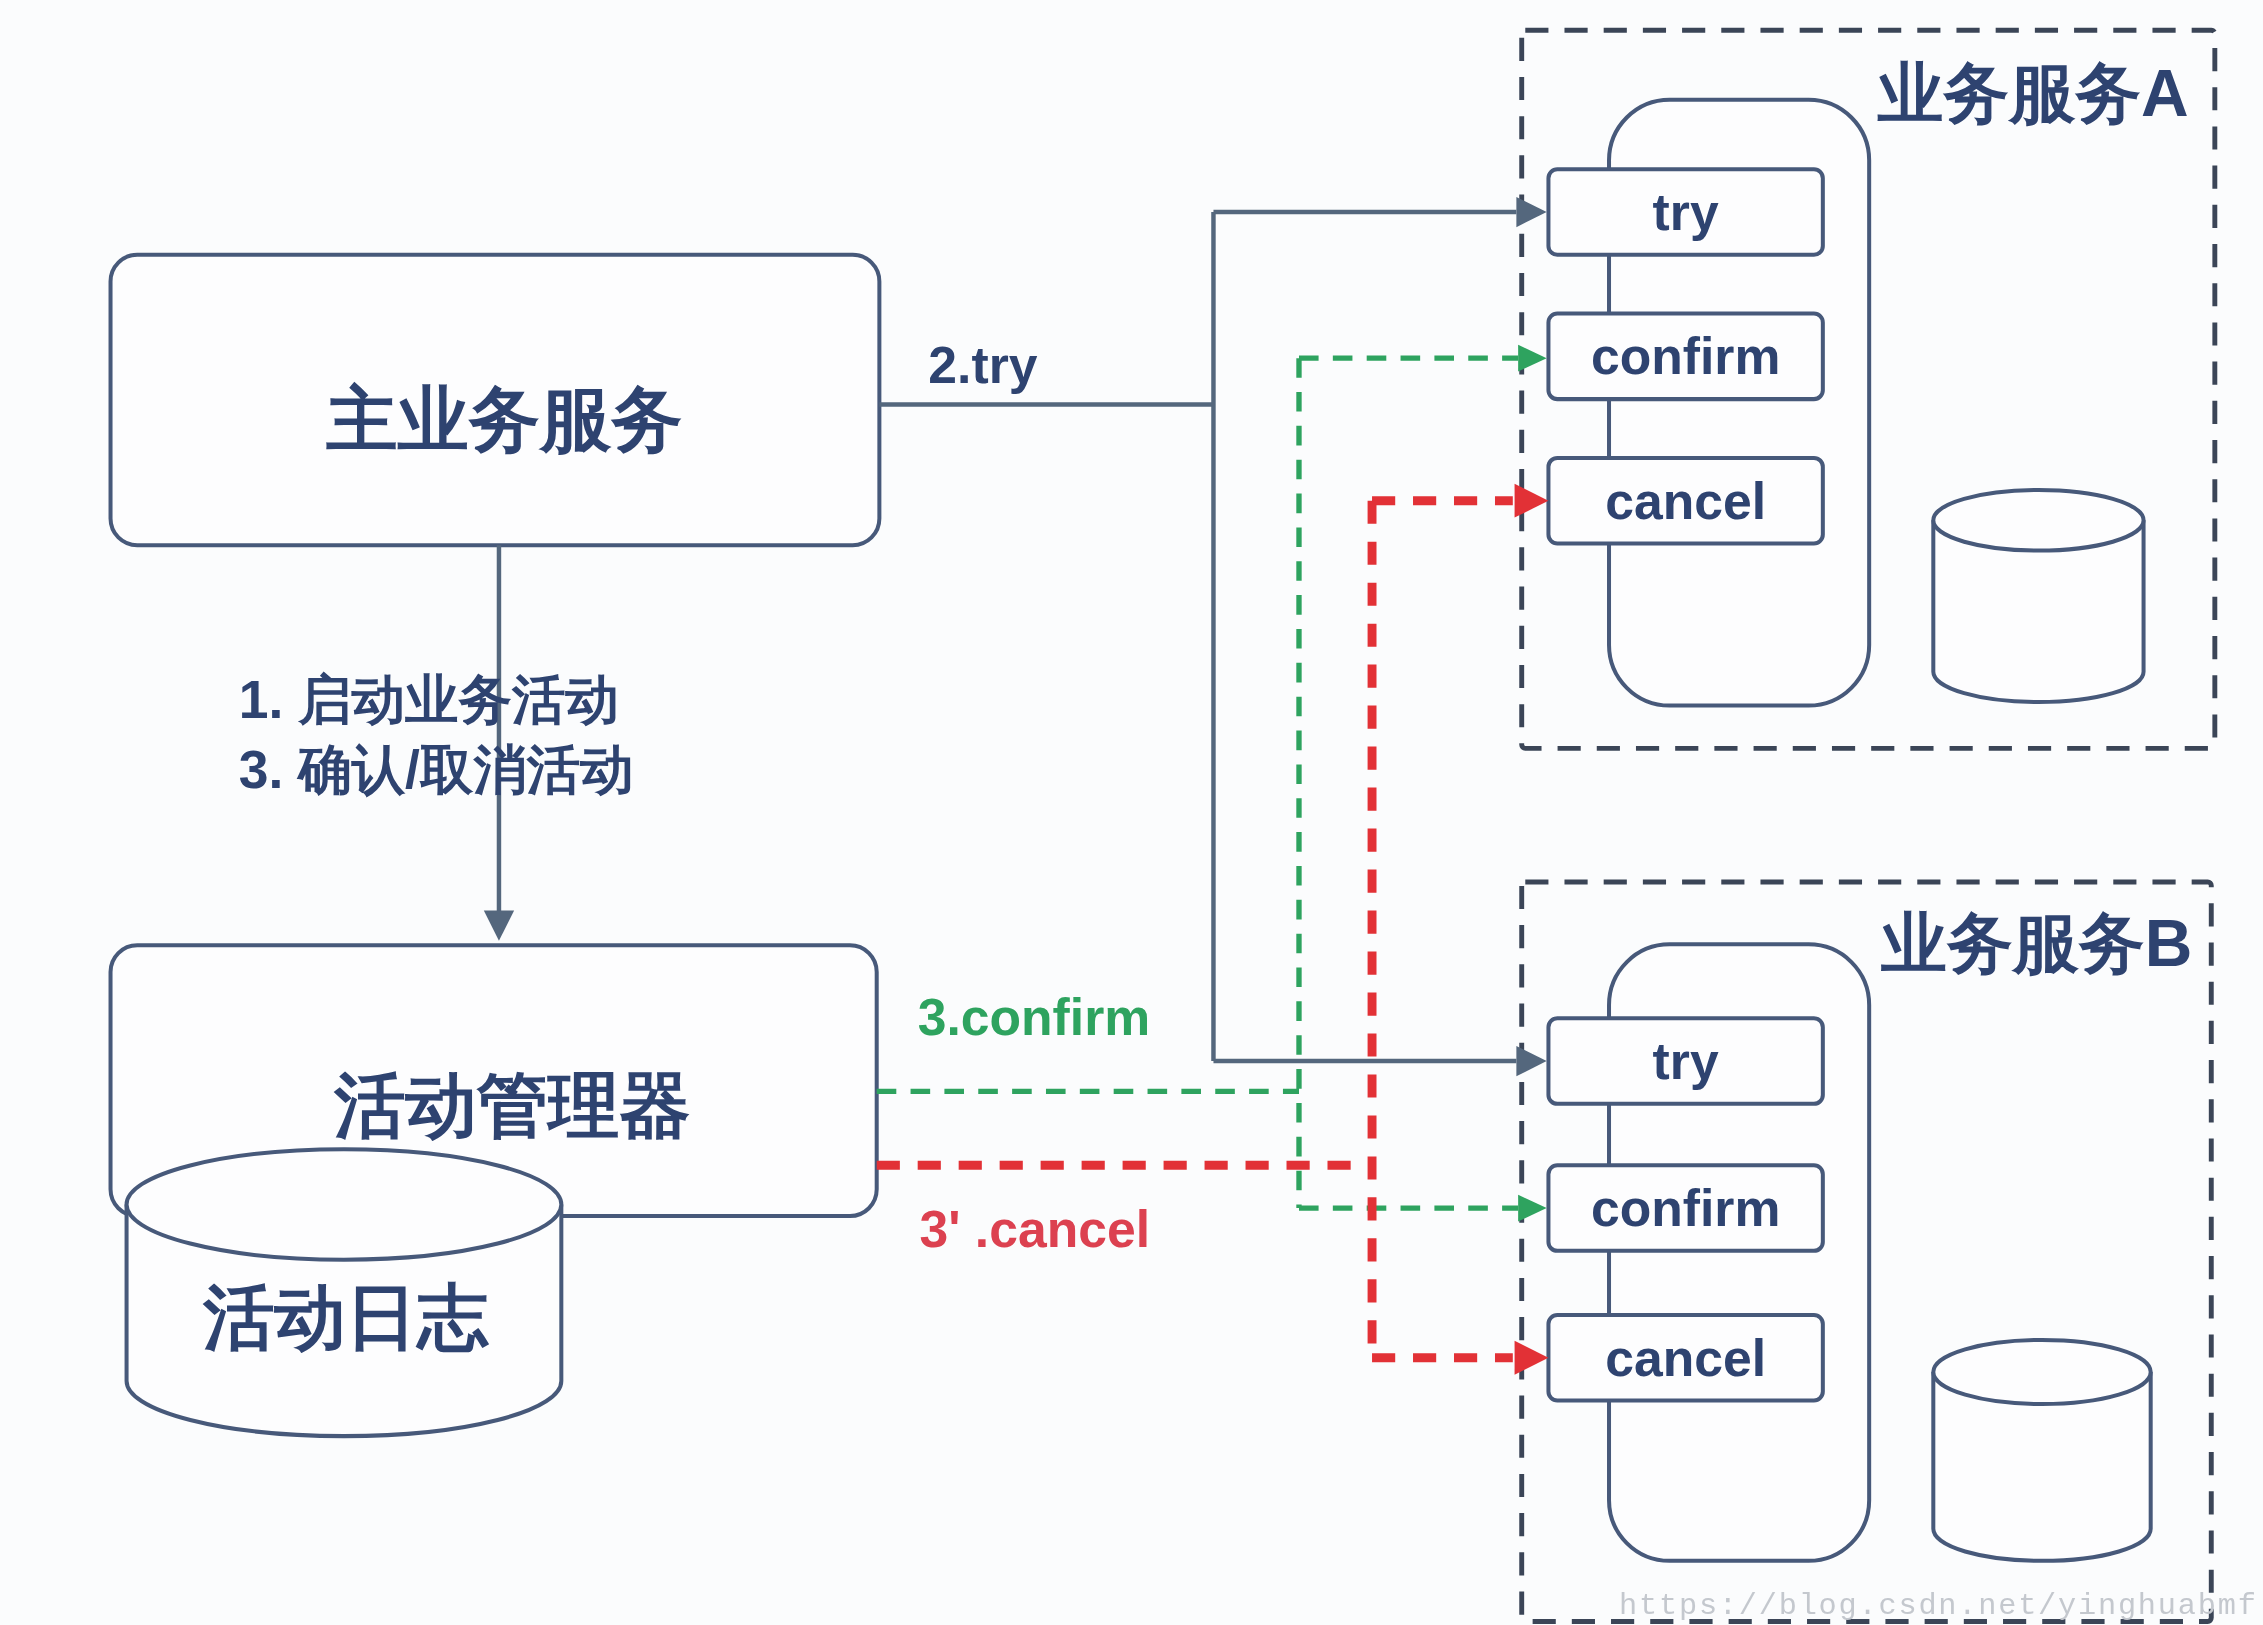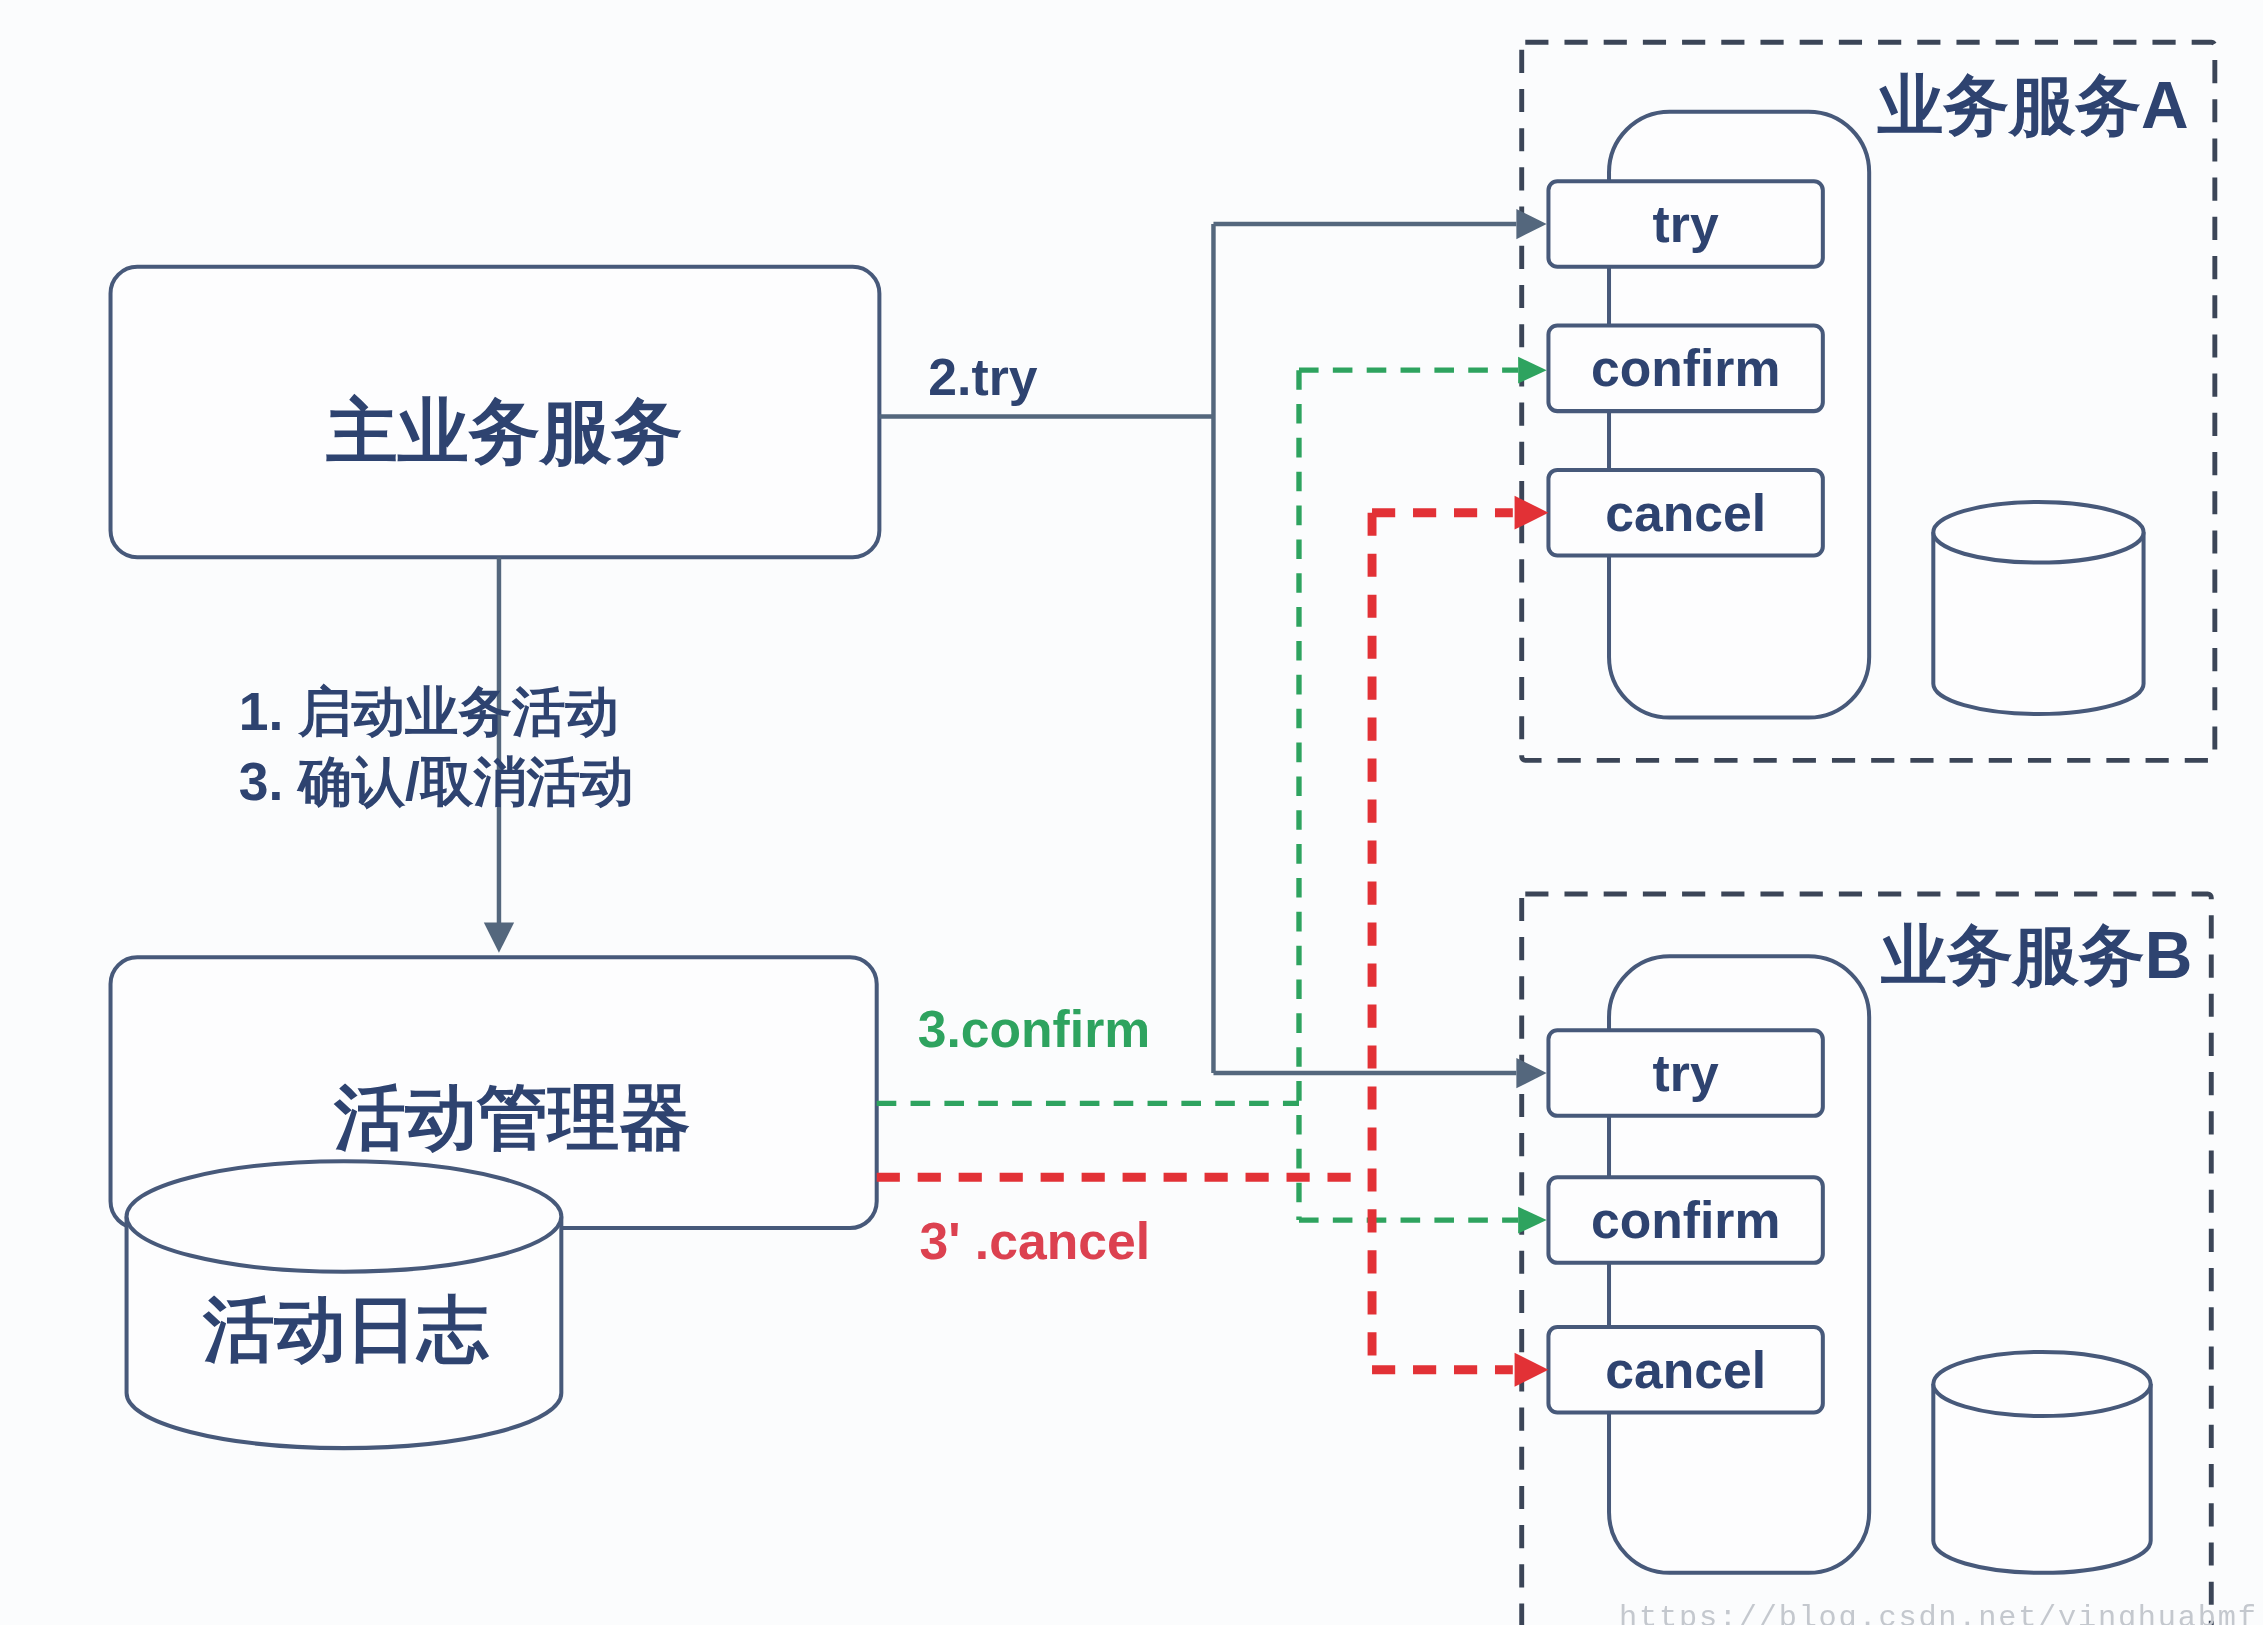--- a/index.html
+++ b/index.html
@@ -2,21 +2,21 @@
 <html style="--bg: #fbfcfd; --fill: #fdfdfe; --stroke: #54677d; --box_stroke: #47597a; --dash_border: #3b4557; --navy_text: #2e4370; --green: #2ea35f; --red: #e23136; --red_text: #dc4150; --watermark: #c4c8ce;font-size:14.3px"><head>
 <meta charset="utf-8">
 <style>
   html,body{margin:0;padding:0;}
   body{
     width:2263px;height:1625px;
     background:var(--bg,#fbfcfd);
     font-family:"Liberation Sans",sans-serif;
     overflow:hidden;
   }
-  .canvas{position:relative;width:2263px;height:1280px;margin-top:12px;}
+  .canvas{position:relative;width:2263px;height:1280px;}
   svg{position:absolute;left:0;top:0;}
 
   .node-box{fill:var(--fill,#fdfdfe);stroke:var(--box_stroke,#47597a);stroke-width:4.5;}
   .pill{fill:var(--fill,#fdfdfe);stroke:var(--box_stroke,#47597a);stroke-width:4.5;}
   .op-box{fill:var(--fill,#fdfdfe);stroke:var(--box_stroke,#47597a);stroke-width:4.5;}
   .cyl{fill:var(--fill,#fdfdfe);stroke:var(--box_stroke,#47597a);stroke-width:4.5;}
   .dashed-frame{fill:none;stroke:var(--dash_border,#3b4557);stroke-width:5.5;stroke-dasharray:26 18;}
 
   .navy-line{fill:none;stroke:var(--stroke,#54677d);stroke-width:5;}
   .green-line{fill:none;stroke:var(--green,#2ea35f);stroke-width:6;stroke-dasharray:22 16;}

